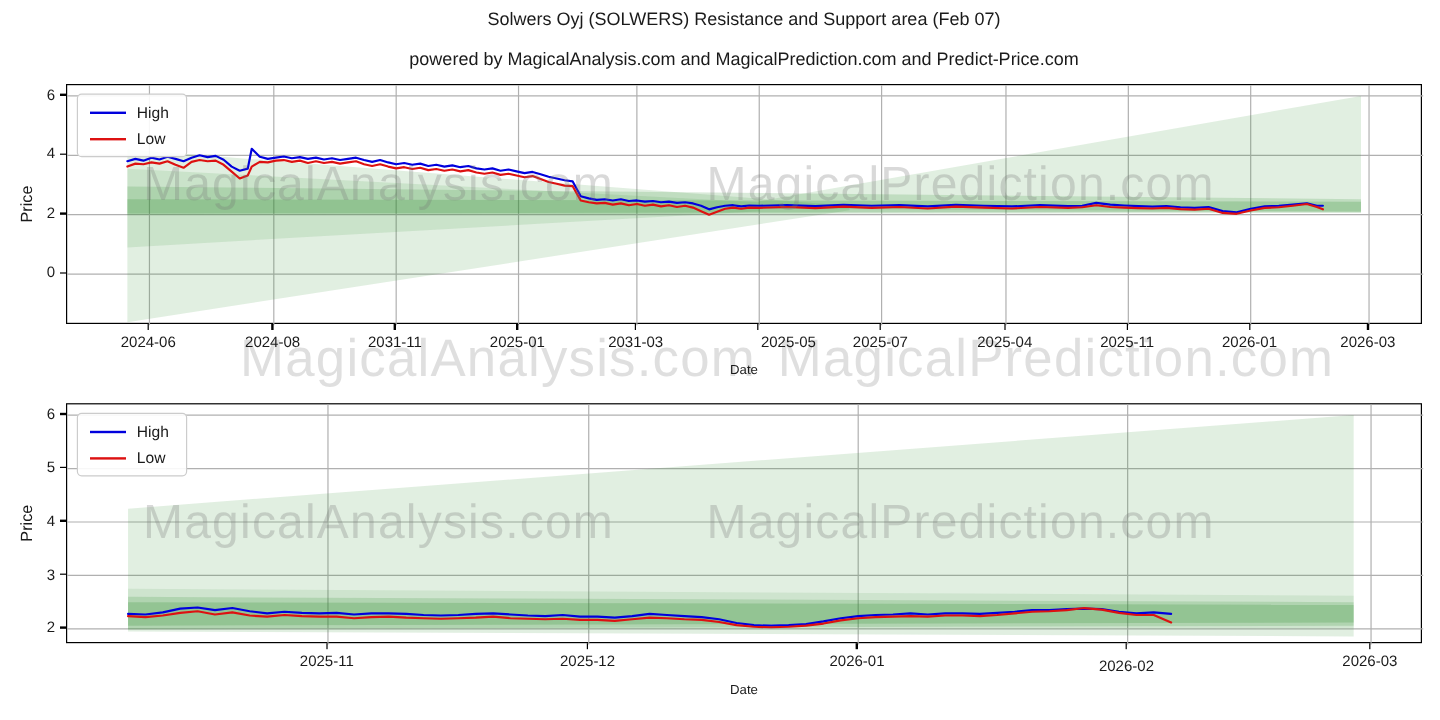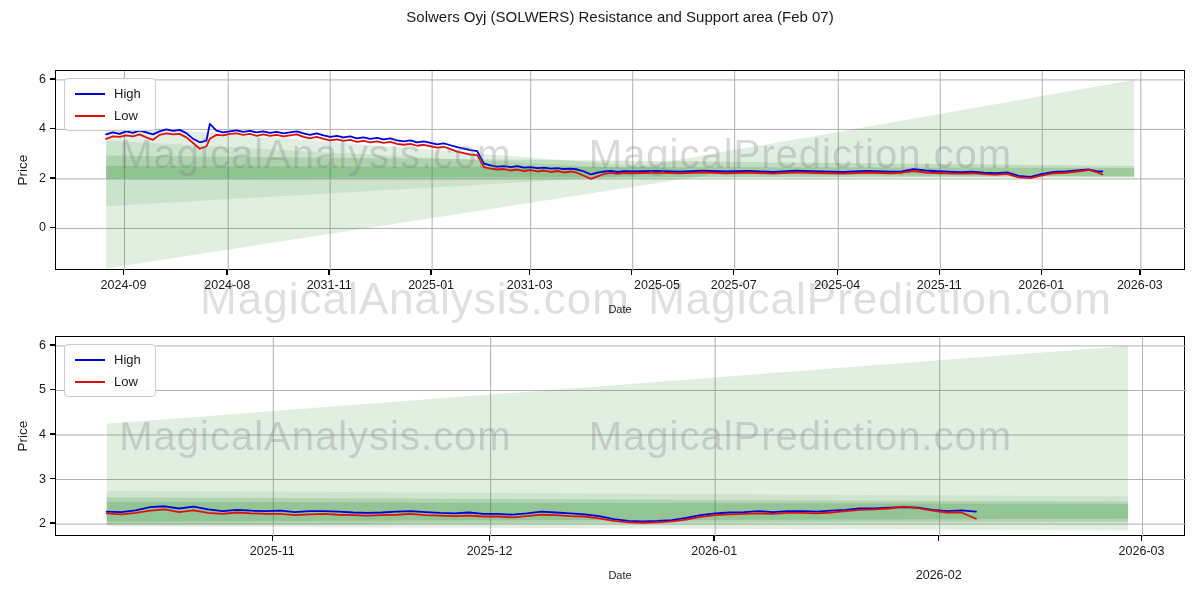--- a/index.html
+++ b/index.html
@@ -36,20 +36,21 @@
   .tick-mark-x{position:absolute;width:1.4px;height:4.5px;background:#000;}
   .tick-mark-y{position:absolute;width:4.5px;height:1.4px;background:#000;}
   .ylabel{position:absolute;transform:translate(-50%,-50%) rotate(-90deg);font-size:13.5px;white-space:nowrap;}
   .xlabel{position:absolute;transform:translateX(-50%);font-size:11px;white-space:nowrap;}
 </style>
 </head>
 <body>
 
 <div class="figure">
   <div class="fig-title">Solwers Oyj (SOLWERS) Resistance and Support area (Feb 07)</div>
+  <div class="fig-subtitle">powered by MagicalAnalysis.com and MagicalPrediction.com and Predict-Price.com</div>
 
   <div class="watermark-mid" style="left:415px">MagicalAnalysis.com</div>
   <div class="watermark-mid" style="left:880px">MagicalPrediction.com</div>
 
   <div class="chart chart-0">
     <div class="ylabel" style="left: 22px; top: 170px;">Price</div>
     <div class="xlabel" style="left: 620px; top: 303px;">Date</div>
     <div class="plot" style="left: 55px; top: 70px; width: 1130px; height: 200px;">
       <svg width="1130" height="200" viewBox="0 0 1130 200">
           <line x1="68.53550295857988" y1="0" x2="68.53550295857988" y2="200" stroke="#b0b0b0" stroke-width="1"></line>
@@ -82,21 +83,21 @@
           <span class="sw sw-high" style="border-top-color: rgb(0, 0, 221);"></span>
           <span>High</span>
         </div>
         <div class="legend-item">
           <span class="sw sw-low" style="border-top-color: rgb(221, 17, 17);"></span>
           <span>Low</span>
         </div>
       </div>
     </div>
   <div class="tick-mark-x" style="left: 122.836px; top: 270px;"></div>
-      <div class="x-tick-label" style="left: 123.536px; top: 278px;">2024-09</div>
+      <div class="x-tick-label" style="left: 123.536px; top: 278px;">2024-06</div>
       <div class="tick-mark-x" style="left: 226.475px; top: 270px;"></div>
       <div class="x-tick-label" style="left: 227.175px; top: 278px;">2024-08</div>
       <div class="tick-mark-x" style="left: 328.442px; top: 270px;"></div>
       <div class="x-tick-label" style="left: 329.142px; top: 278px;">2031-11</div>
       <div class="tick-mark-x" style="left: 430.409px; top: 270px;"></div>
       <div class="x-tick-label" style="left: 431.109px; top: 278px;">2025-01</div>
       <div class="tick-mark-x" style="left: 529.034px; top: 270px;"></div>
       <div class="x-tick-label" style="left: 529.734px; top: 278px;">2031-03</div>
       <div class="tick-mark-x" style="left: 631.001px; top: 270px;"></div>
       <div class="x-tick-label" style="left: 657px; top: 278px;">2025-05</div>
@@ -155,21 +156,21 @@
         </div>
       </div>
     </div>
   <div class="tick-mark-x" style="left: 271.608px; top: 536px;"></div>
       <div class="x-tick-label" style="left: 272.308px; top: 544px;">2025-11</div>
       <div class="tick-mark-x" style="left: 488.915px; top: 536px;"></div>
       <div class="x-tick-label" style="left: 489.615px; top: 544px;">2025-12</div>
       <div class="tick-mark-x" style="left: 713.467px; top: 536px;"></div>
       <div class="x-tick-label" style="left: 714.167px; top: 544px;">2026-01</div>
       <div class="tick-mark-x" style="left: 938.018px; top: 536px;"></div>
-      <div class="x-tick-label" style="left: 938.718px; top: 568px;">2026-02</div>
+      <div class="x-tick-label" style="left: 938.718px; top: 548px;">2026-02</div>
       <div class="tick-mark-x" style="left: 1140.84px; top: 536px;"></div>
       <div class="x-tick-label" style="left: 1141.54px; top: 544px;">2026-03</div>
       <div class="tick-mark-y" style="left: 50px; top: 522.382px;"></div>
       <div class="y-tick-label" style="left: 46px; top: 523.082px;">2</div>
       <div class="tick-mark-y" style="left: 50px; top: 477.839px;"></div>
       <div class="y-tick-label" style="left: 46px; top: 478.539px;">3</div>
       <div class="tick-mark-y" style="left: 50px; top: 433.296px;"></div>
       <div class="y-tick-label" style="left: 46px; top: 433.996px;">4</div>
       <div class="tick-mark-y" style="left: 50px; top: 388.752px;"></div>
       <div class="y-tick-label" style="left: 46px; top: 389.452px;">5</div>

